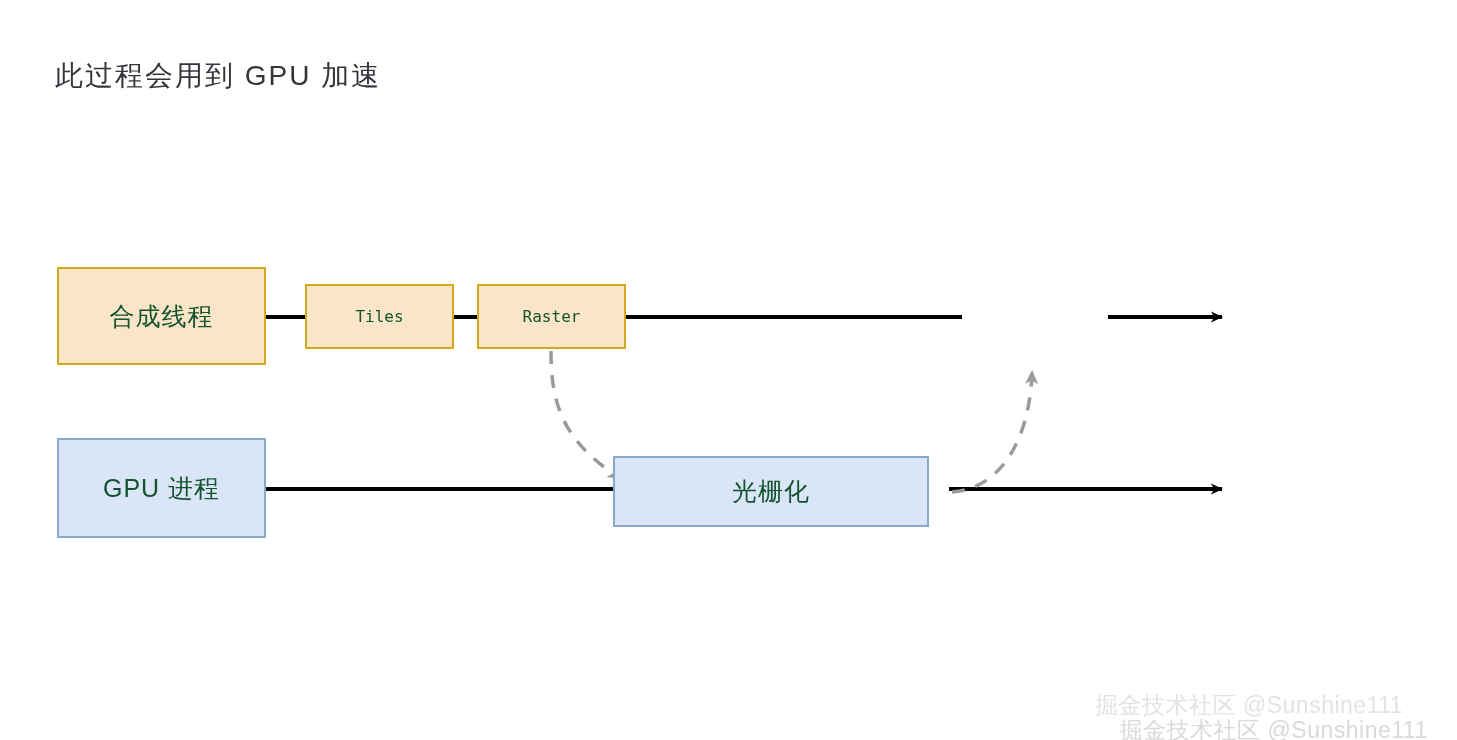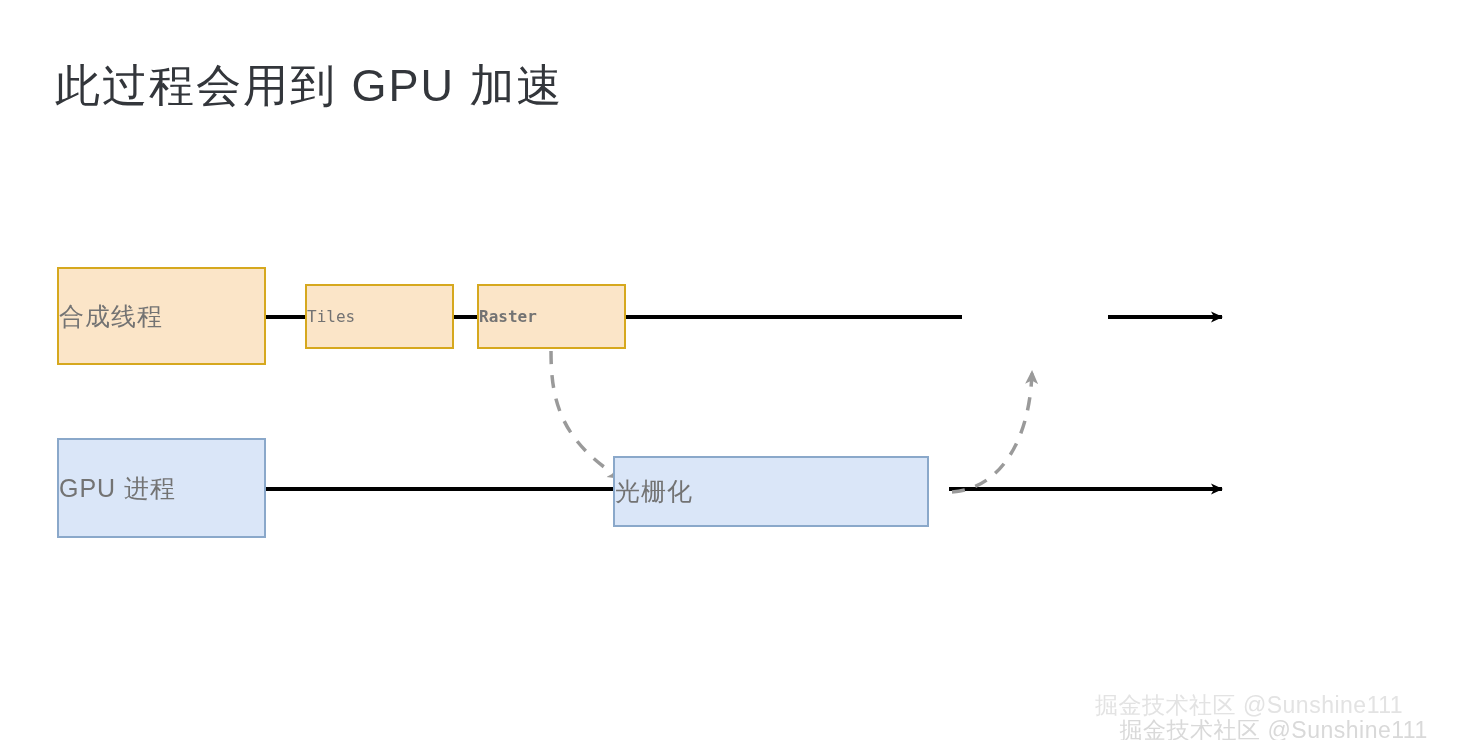--- a/index.html
+++ b/index.html
@@ -21,21 +21,21 @@
     position: absolute;
     inset: 0;
     background: #ffffff;
   }
 
   
   .page-title {
     position: absolute;
     left: 55px;
     top: 58px;
-    font-size: 45px;
+    font-size: 28px;
     line-height: 1.25;
     letter-spacing: 2px;
     color: #33363b;
     font-weight: 400;
     white-space: pre;
     font-family: "Liberation Sans", "DejaVu Sans", sans-serif;
   }
 
   
   #diagram {
@@ -45,22 +45,23 @@
     width: 1457px;
     height: 740px;
   }
 
   
   .node {
     position: absolute;
     box-sizing: border-box;
     display: flex;
     align-items: center;
+    justify-content: center;
     text-align: center;
-    color: #737373;
+    color: #14532d;
   }
   .node-orange {
     background: #fbe5c8;
     border: 2px solid #d6a81e;
   }
   .node-blue {
     background: #dae6f8;
     border: 2px solid #8aa8ca;
   }
   .node-label-cjk {
@@ -71,21 +72,21 @@
   }
   .node-label-mono {
     font-family: "DejaVu Sans Mono", "Liberation Mono", monospace;
     font-size: 16px;
     letter-spacing: 0px;
     white-space: pre;
   }
 
   #node-composite-thread { left: 57px;  top: 267px; width: 209px; height: 98px; }
   #node-tiles            { left: 305px; top: 284px; width: 149px; height: 65px; }
-  #node-raster           { left: 477px; top: 284px; width: 149px; height: 65px; font-weight: bold; }
+  #node-raster           { left: 477px; top: 284px; width: 149px; height: 65px; }
   #node-bitmap           { left: 962px; top: 286px; width: 146px; height: 64px; }
   #node-gpu-process      { left: 57px;  top: 438px; width: 209px; height: 100px; }
   #node-rasterize        { left: 613px; top: 456px; width: 316px; height: 71px; }
 
   
   .watermark {
     position: absolute;
     left: 1092px;
     top: 688px;
     font-family: "Liberation Sans", "DejaVu Sans", sans-serif;

